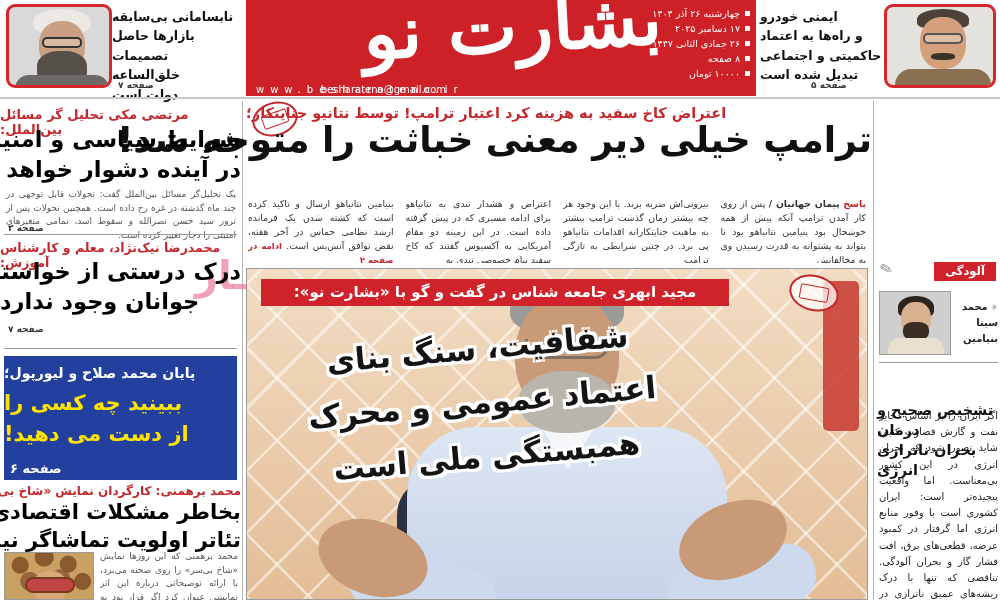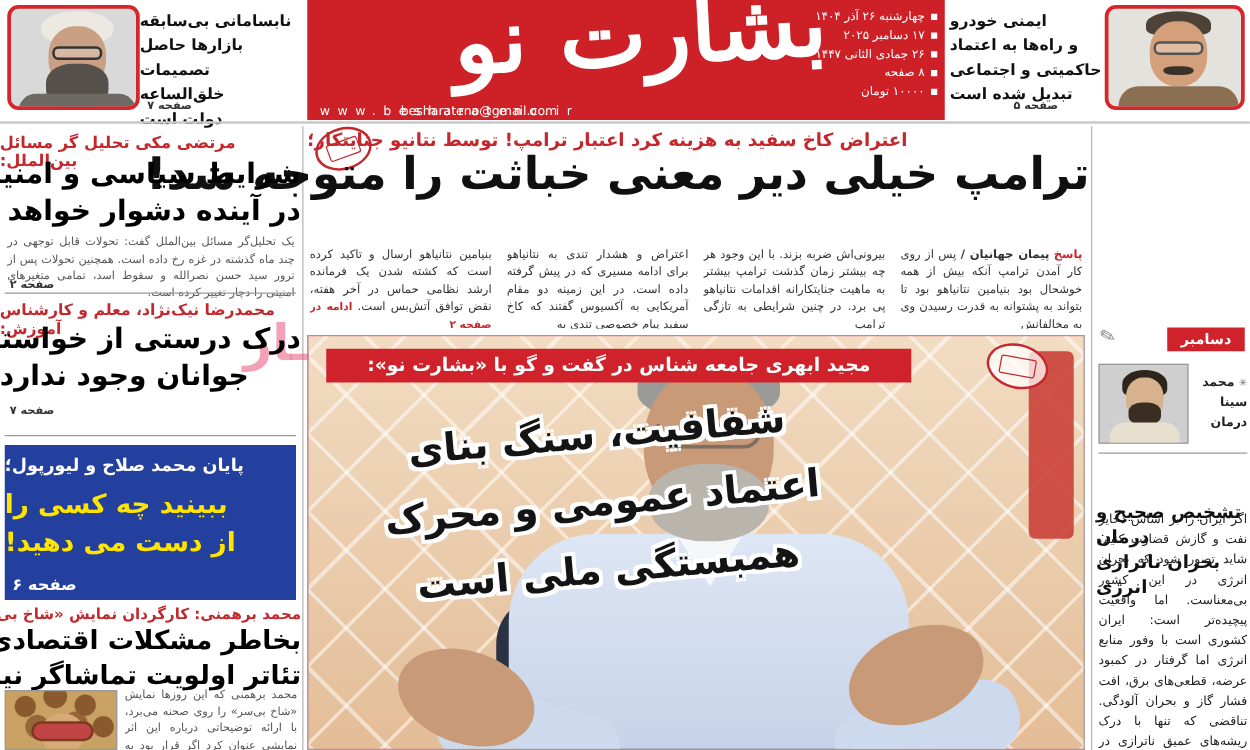--- a/index.html
+++ b/index.html
@@ -36,21 +36,21 @@
   #lead-cols{left:248px;top:197px;width:618px;height:66px;display:flex;gap:12px;}
   .lead-col{flex:1;font-size:9.3px;line-height:1.5;text-align:justify;color:#333;overflow:hidden;}
 
   
   .stamp{border:2px solid #c4272c;border-radius:50%;background:rgba(255,255,255,.75);}
   .stamp-inner{position:absolute;left:50%;top:50%;width:62%;height:46%;
                transform:translate(-50%,-50%) rotate(-4deg);border:1.5px solid #c4272c;border-radius:2px;}
 
   
   #interview{left:246px;top:268px;width:622px;height:332px;border:1px solid #9a9a9a;
-             background:#fca5a5;overflow:hidden;}
+             background:#c4b5fd;overflow:hidden;}
   #tiles{position:absolute;inset:0;
     background-image:
       repeating-linear-gradient(45deg,rgba(255,255,255,.5) 0 3px,rgba(0,0,0,0) 3px 44px),
       repeating-linear-gradient(-45deg,rgba(255,255,255,.5) 0 3px,rgba(0,0,0,0) 3px 44px),
       linear-gradient(180deg,#f2dcc2,#e3bd97);}
   #iv-banner{left:14px;top:10px;width:468px;height:27px;background:#d0222a;color:#fff;
              font-weight:bold;font-size:15px;line-height:27px;text-align:center;}
   #iv-title{left:0;top:52px;width:470px;transform:rotate(-5deg);}
   .iv-line{font-size:31px;font-weight:900;color:#141414;text-align:center;line-height:54px;white-space:nowrap;
     text-shadow:-3px -3px 0 #fff,3px -3px 0 #fff,-3px 3px 0 #fff,3px 3px 0 #fff,
@@ -255,30 +255,30 @@
     <div>تئاتر اولویت تماشاگر نیست</div>
   </div>
   <div class="abs" id="theater-photo">
     <div class="curls"></div>
     <div class="abs" style="left:28px;top:18px;width:34px;height:32px;background:#d9a877;border-radius:45%;"></div>
     <div class="sunglasses"></div>
   </div>
   <div class="abs l-body" style="left:100px;top:550px;width:138px;height:50px;overflow:hidden;">محمد برهمنی که این روزها نمایش «شاخ بی‌سر» را روی صحنه می‌برد، با ارائه توضیحاتی درباره این اثر نمایشی عنوان کرد اگر قرار بود به عنوان یک کارگردان</div>
 
   <div class="abs" id="ed-pencil">✎</div>
-  <div class="abs" id="ed-label">دسامبر</div>
+  <div class="abs" id="ed-label">آلودگی</div>
   <div class="abs" id="ed-photo">
     <div class="ed-hair"></div>
     <div class="ed-face"></div>
     <div class="ed-beard"></div>
     <div class="ed-shirt"></div>
   </div>
   <div class="abs" id="ed-author">
     <div><span style="color:#777;font-size:8px;">✳</span> <span>محمد سینا</span></div>
-    <div>درمان</div>
+    <div>بنیامین</div>
   </div>
   <div class="divline" style="left:879px;top:362px;width:119px;"></div>
   <div class="abs center ed-title" style="top:368px;margin-top:32px;">
     <div>تشخیص صحیح و درمان</div>
     <div>بحران ناترازی انرژی</div>
   </div>
   <div class="abs" id="ed-body">اگر ایران را بر اساس ذخایر نفت و گازش قضاوت کنیم، شاید تصور شود که بحران انرژی در این کشور بی‌معناست. اما واقعیت پیچیده‌تر است: ایران کشوری است با وفور منابع انرژی اما گرفتار در کمبود عرضه، قطعی‌های برق، افت فشار گاز و بحران آلودگی. تناقضی که تنها با درک ریشه‌های عمیق ناترازی در ساختار انرژی کشور قابل توضیح است. ناترازی انرژی به زبان ساده به معنای ناهماهنگی میان عرضه و تقاضاست؛ اما در ایران، ماجرا فراتر از یک شکاف عددی است. ناترازی در ایران، محصول ترکیبی از ساختار</div>
 
 </div>
 

